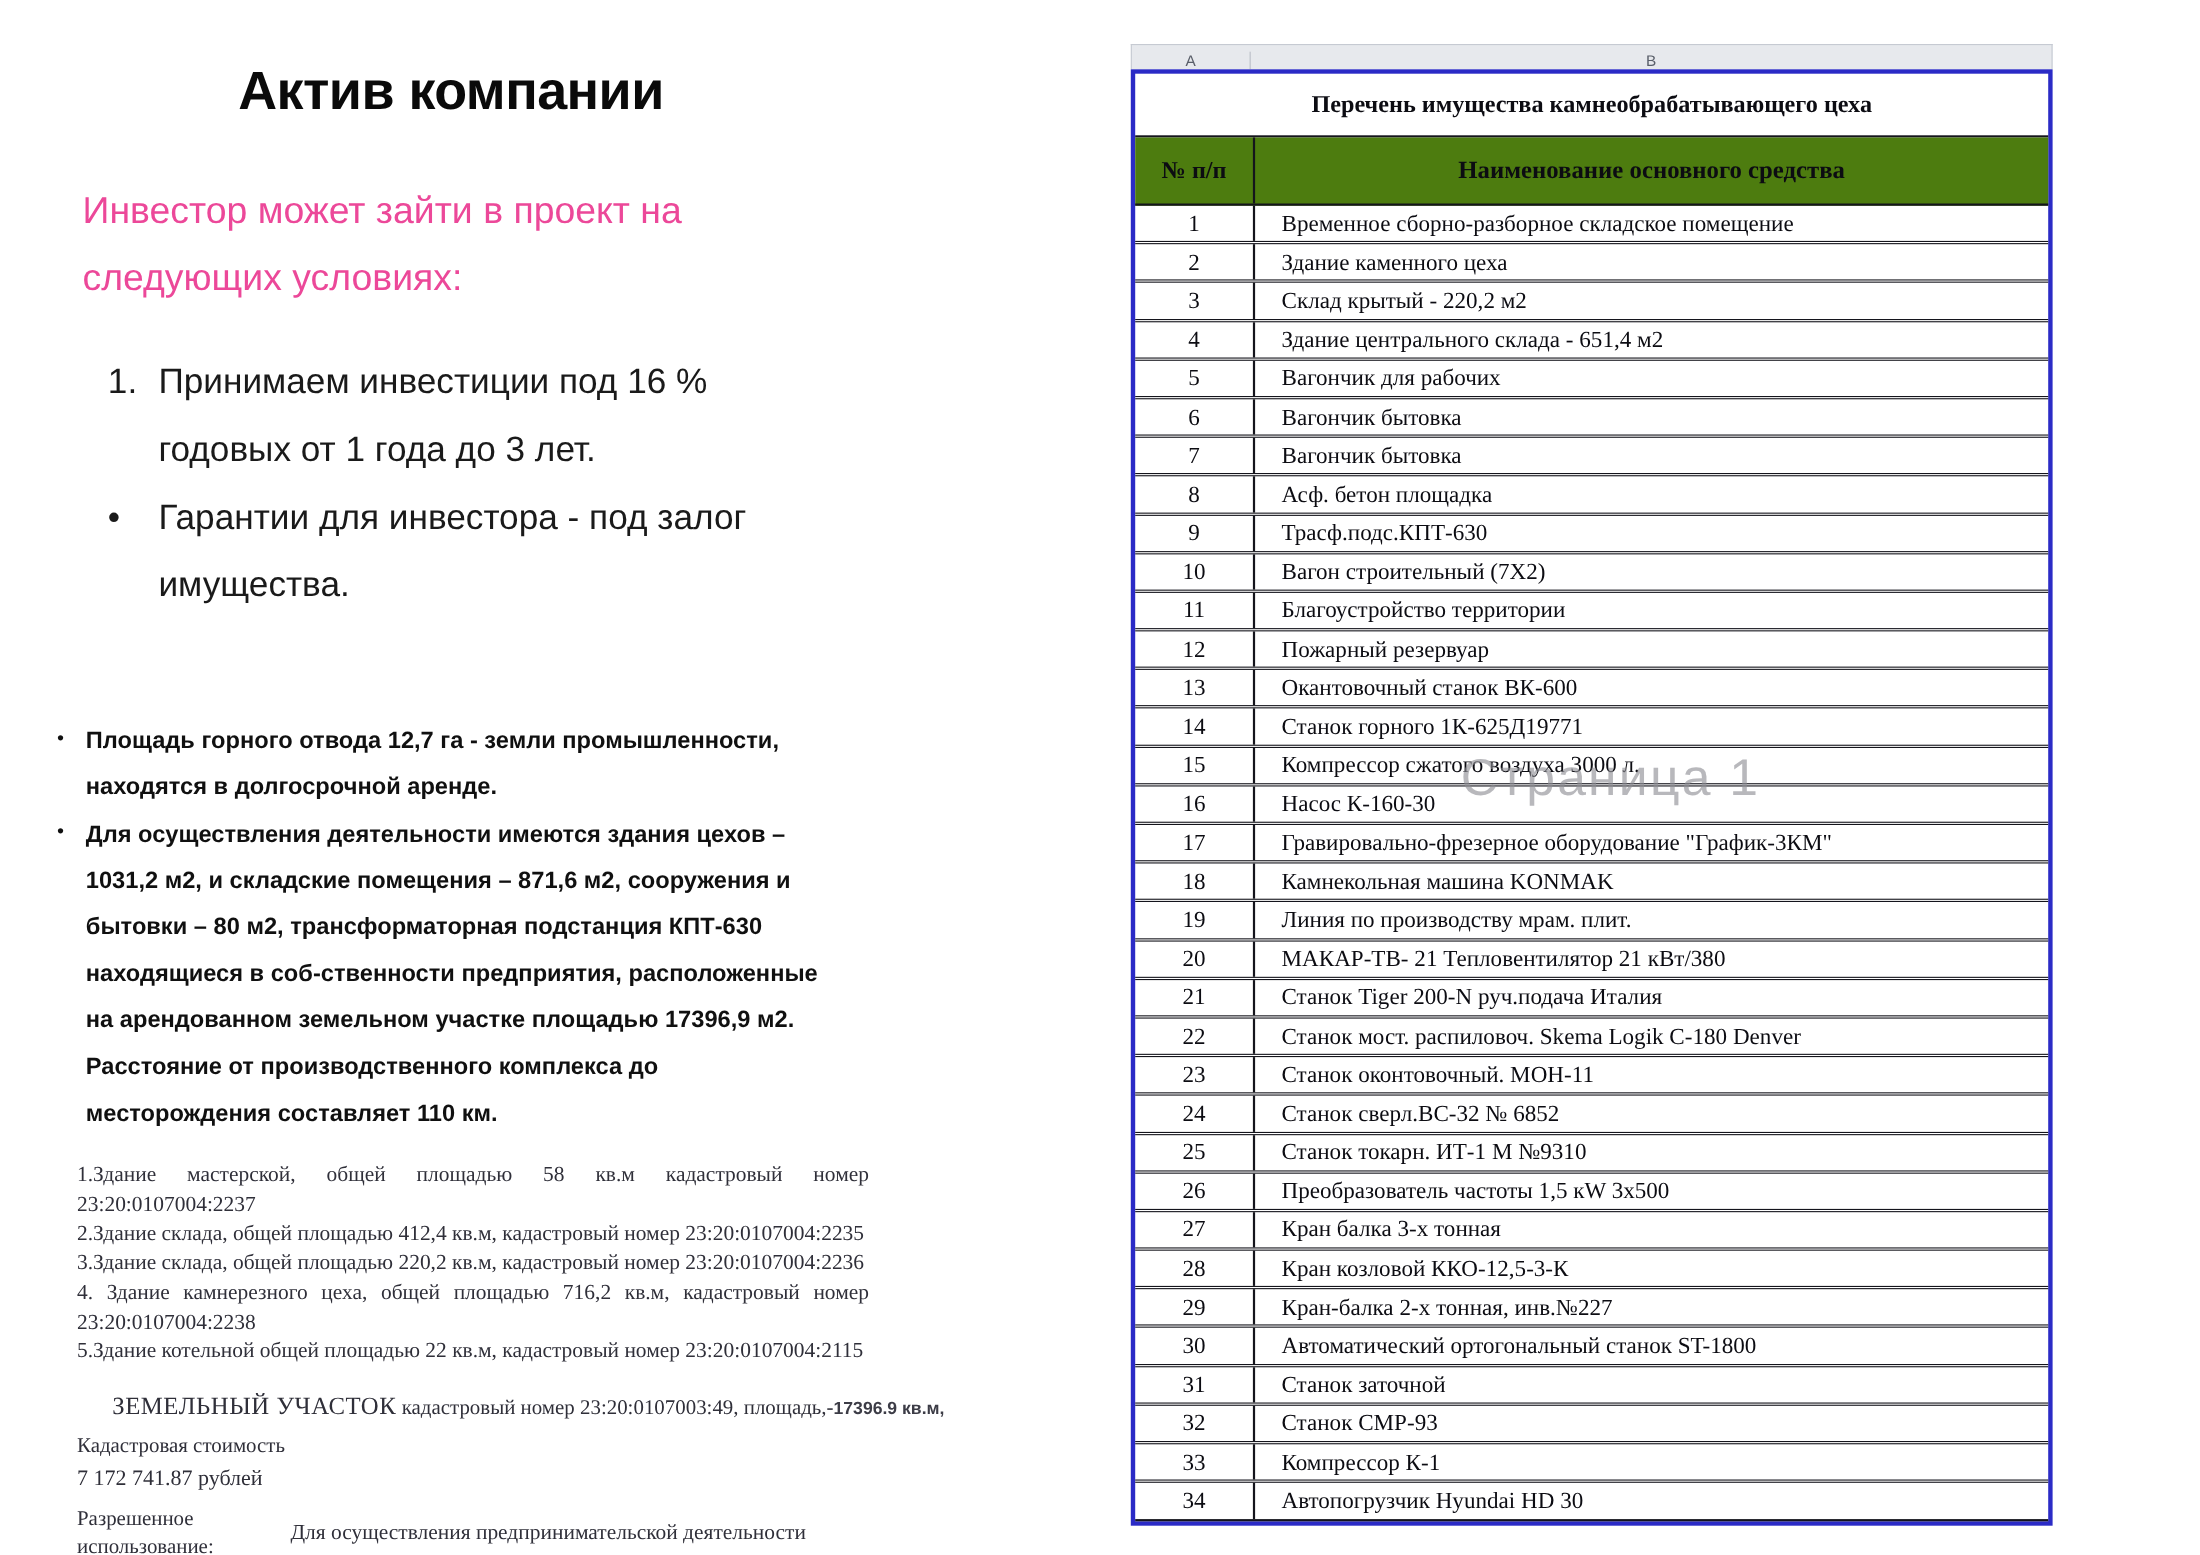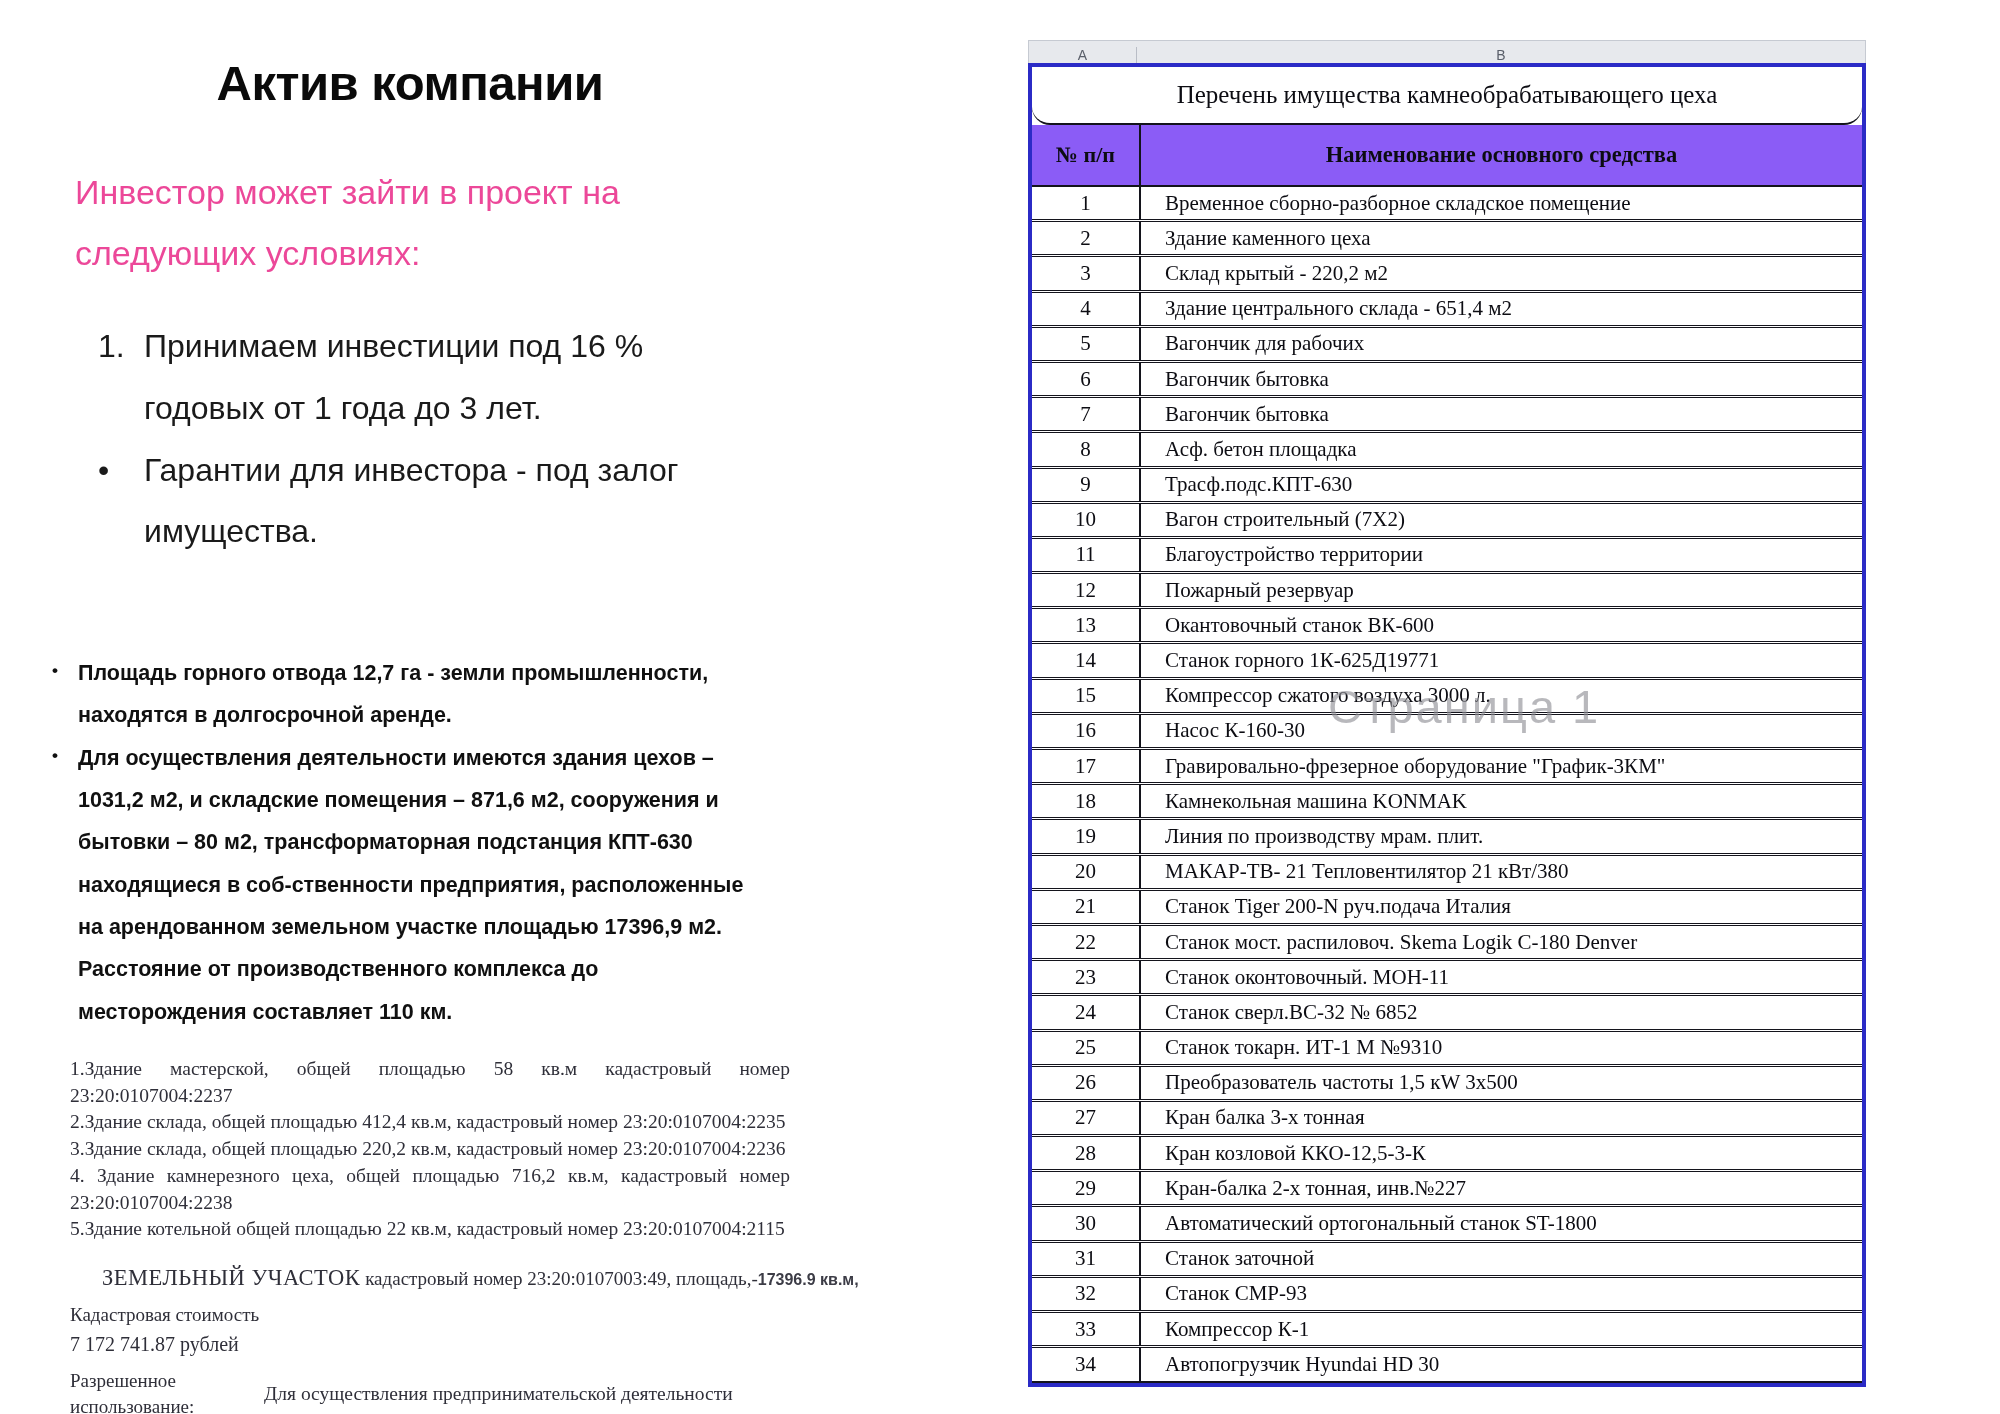--- a/index.html
+++ b/index.html
@@ -46,23 +46,23 @@
     color:#5a5f6a;font-size:14px;align-items:flex-end;
   }
   .cs-a{width:107px;flex:none;text-align:center;border-right:1px solid #b9bdc6;}
   .cs-b{flex:1;text-align:center;}
   .tbl{
     border:4px solid #2b2bc6;background:#fff;position:relative;
     font-family:"Liberation Serif",serif;color:#0c0c12;
   }
   .t-title{
     height:56px;display:flex;align-items:center;justify-content:center;
-    font-weight:normal;font-size:25px;border-bottom:2px solid #14141c;border-radius:18px;
-  }
-  .t-head{display:flex;height:60px;background:#8b5cf6;border-bottom:2px solid #14141c;font-weight:bold;}
+    font-weight:bold;font-size:22px;border-bottom:2px solid #14141c;
+  }
+  .t-head{display:flex;height:60px;background:#4d7c0f;border-bottom:2px solid #14141c;font-weight:bold;}
   .h-num{width:107px;flex:none;border-right:2px solid #14141c;display:flex;align-items:center;justify-content:center;font-size:22px;}
   .h-name{flex:1;display:flex;align-items:center;justify-content:center;font-size:22.5px;}
   .t-row{display:flex;height:35.2px;border-bottom:3px double #14141c;box-sizing:border-box;}
   .t-body .t-row:last-child{border-bottom:2px solid #14141c;}
   .c-num{width:107px;flex:none;border-right:2px solid #14141c;display:flex;align-items:center;justify-content:center;font-size:21px;}
   .c-name{flex:1;padding-left:24px;display:flex;align-items:center;font-size:21px;white-space:nowrap;overflow:hidden;}
   .watermark{
     position:absolute;left:296px;top:612px;z-index:5;pointer-events:none;
     font-family:"Liberation Sans",sans-serif;font-size:47px;color:#8e8e94;opacity:0.62;letter-spacing:2px;
   }

